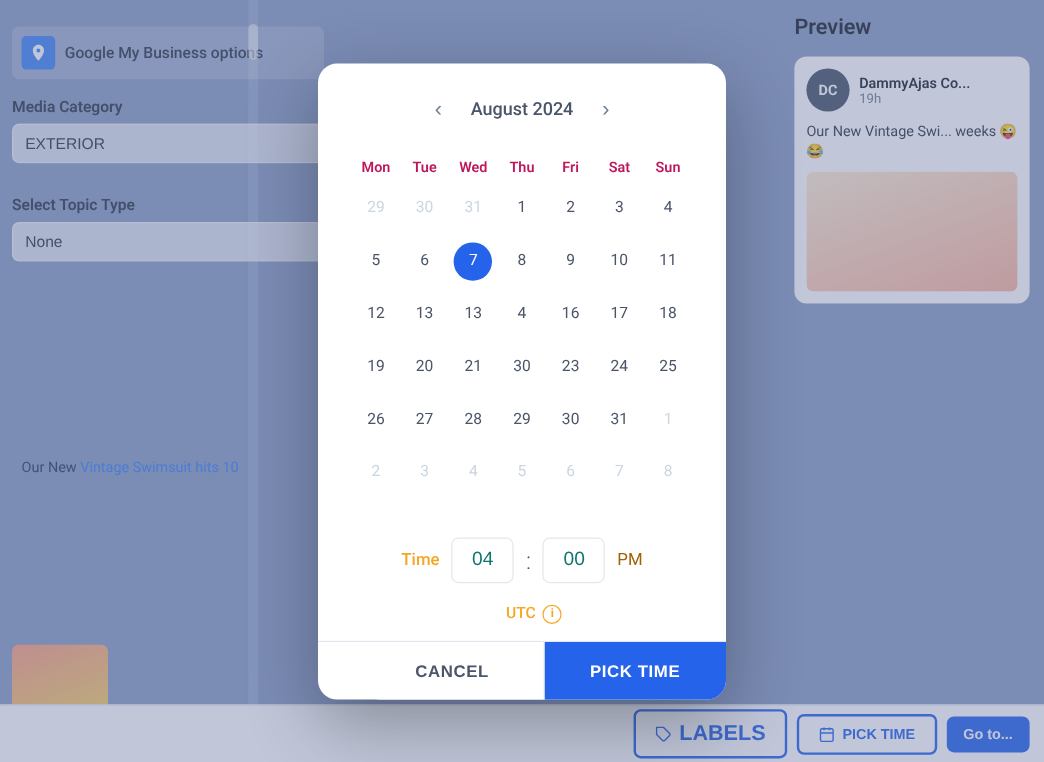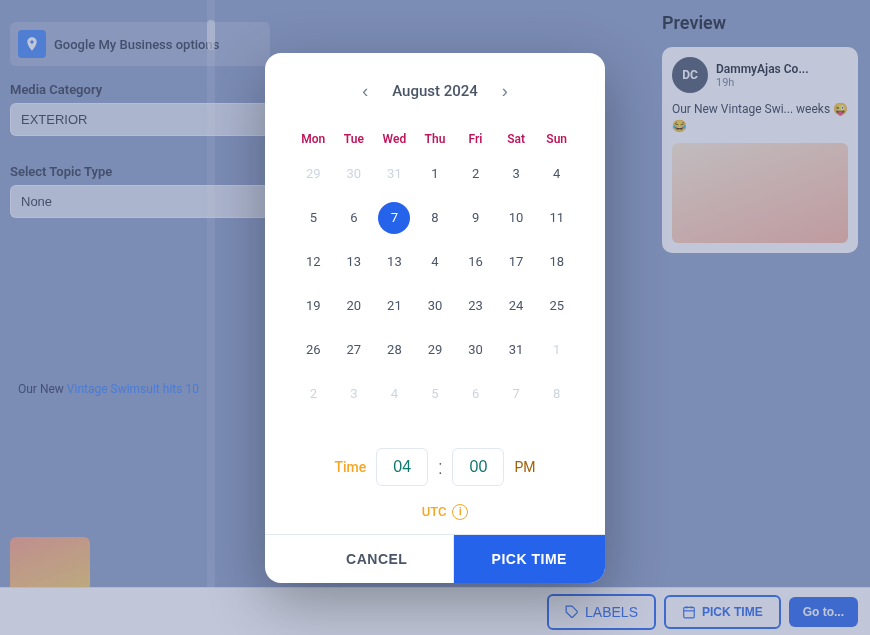--- a/index.html
+++ b/index.html
@@ -254,22 +254,22 @@
 
     .btn-labels {
       display: flex;
       align-items: center;
       gap: 6px;
       padding: 8px 16px;
       border: 2px solid #2563eb;
       border-radius: 6px;
       background: white;
       color: #2563eb;
-      font-size: 14px;
-      font-weight: 400;
+      font-size: 18px;
+      font-weight: 700;
       cursor: pointer;
     }
 
     .btn-pick-time {
       display: flex;
       align-items: center;
       gap: 6px;
       padding: 8px 16px;
       border: 2px solid #2563eb;
       border-radius: 6px;

